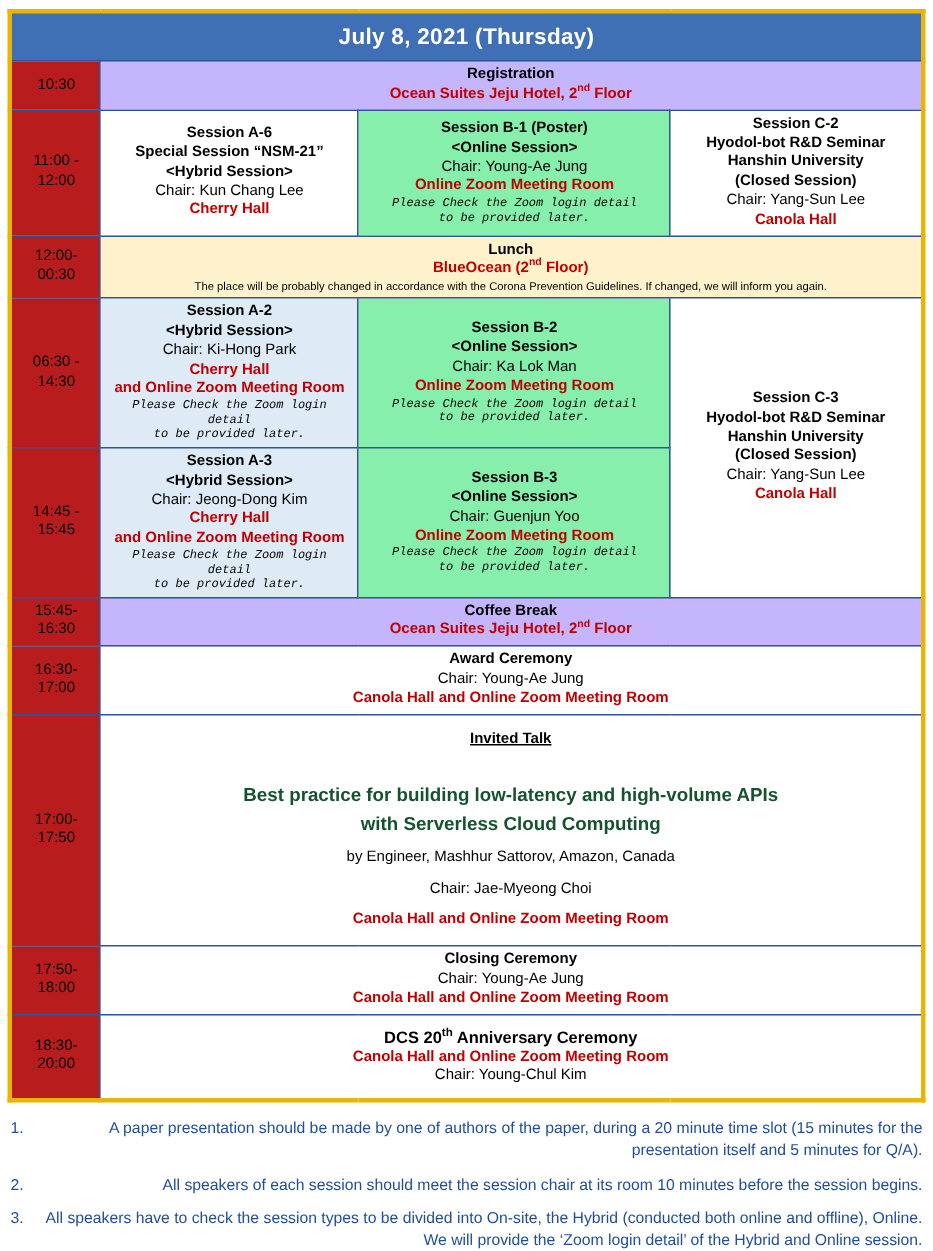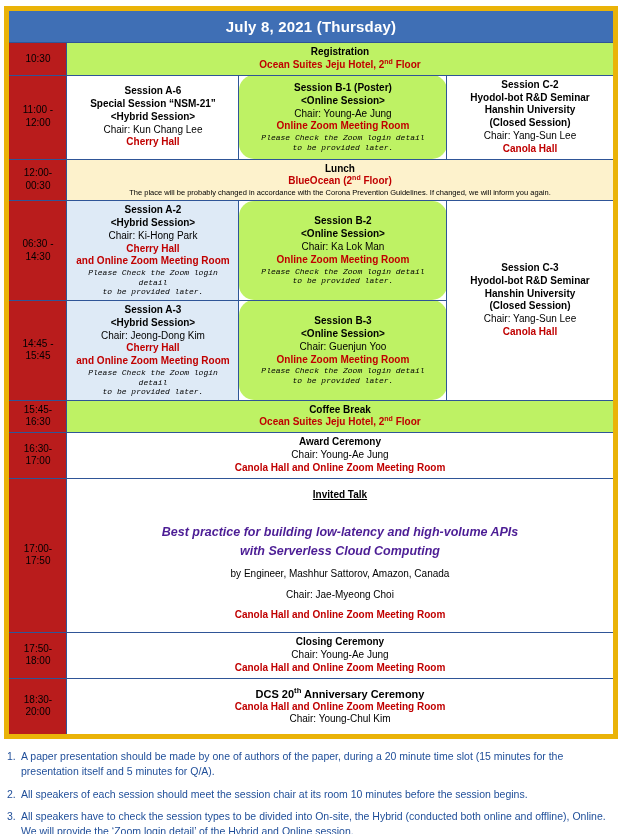--- a/index.html
+++ b/index.html
@@ -13,21 +13,21 @@
     height: 834px;
     position: relative;
     background: #ffffff;
     overflow: hidden;
   }
   .sched {
     width: 608px;
     margin: 6px auto 0 auto;
     border-collapse: collapse;
     table-layout: fixed;
-    border: 5px solid #eab308;
+    border: 3px solid #eab308;
   }
   .sched td {
     border: 1px solid #2f5597;
     vertical-align: middle;
     text-align: center;
     padding: 3px 4px;
     font-size: 10px;
     color: #000000;
     line-height: 1.28;
   }
@@ -39,64 +39,63 @@
     padding: 6px 4px;
     letter-spacing: .2px;
   }
   .timecell {
     background: #b91c1c;
     font-size: 10px;
     font-weight: normal;
     width: 60px;
     color: #000;
   }
-  .green { background: #bef264; margin-left: 13px; }
+  .green { background: #c4b5fd; margin-left: 13px; }
   .yellow { background: #fdf2cc; }
   .blue-l { background: #deeaf6; }
-  .peach { background: #bef264; border-radius: 15px; }
+  .peach { background: #86efac; }
   .white { background: #ffffff; }
   .b { font-weight: bold; }
   .redb { color: #c00000; font-weight: bold; }
   .small-i {
     font-size: 8px;
     font-style: italic;
     color: #000;
     line-height: 1.2;
     font-family: Liberation Mono, monospace;
   }
   .tiny-i {
     font-size: 7.5px;
     color: #000;
     line-height: 1.2;
   }
   .invited-title {
-    color: #4c1d95;
+    color: #14532d;
     font-weight: bold;
-    font-style: italic;
     font-size: 12.5px;
     line-height: 1.45;
   }
   .notes {
     width: 608px;
     margin: 10px auto 0 auto;
     padding: 0;
   }
   .note {
     display: flex;
     font-size: 10.5px;
     color: #1f4e99;
     margin-bottom: 7px;
     line-height: 1.45;
   }
   .note .num {
     width: 14px;
     flex: 0 0 14px;
     color: #1f4e99;
   }
-  .note .txt { flex: 1; }
+  .note .txt { flex: 1; text-align: right; }
   sup { font-size: 70%; vertical-align: super; line-height: 0; }
   .l1 { display:block; }
 </style>
 </head>
 <body>
 
 <div id="page">
 
   <table class="sched">
     <colgroup>

